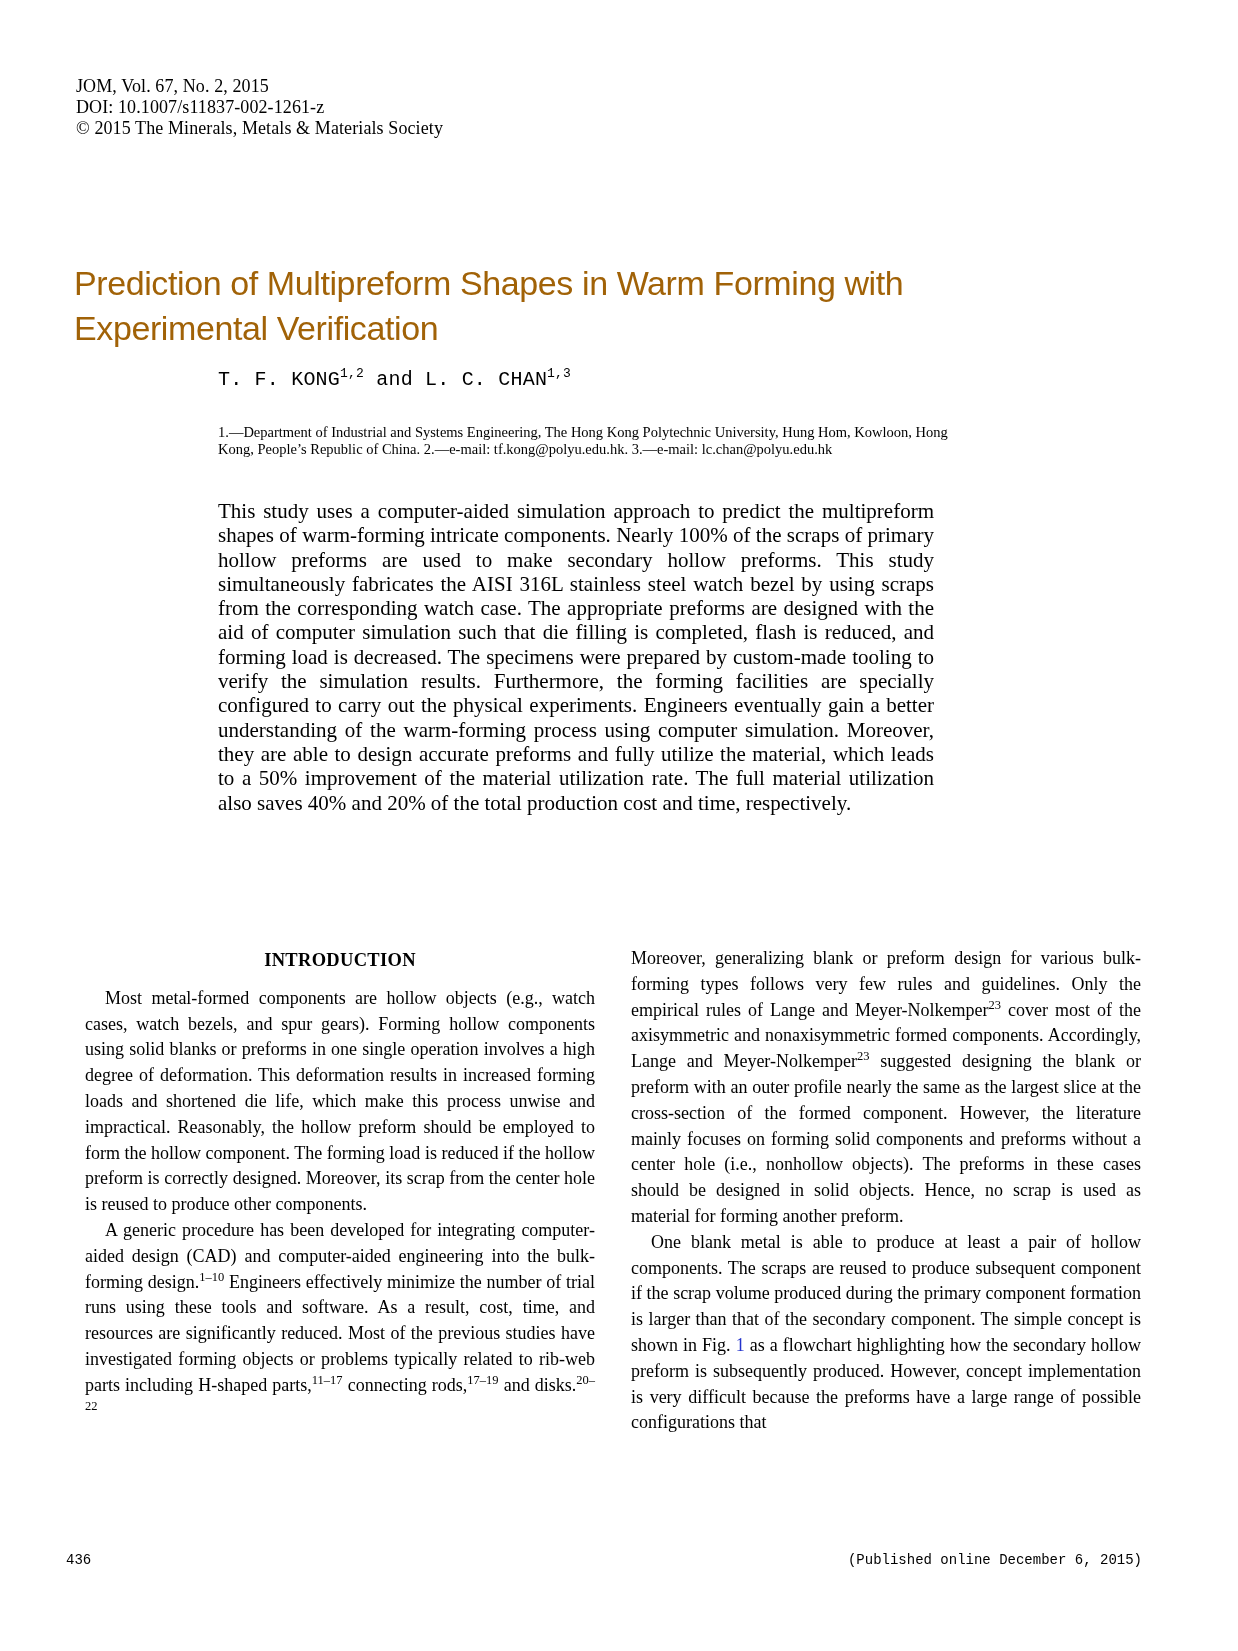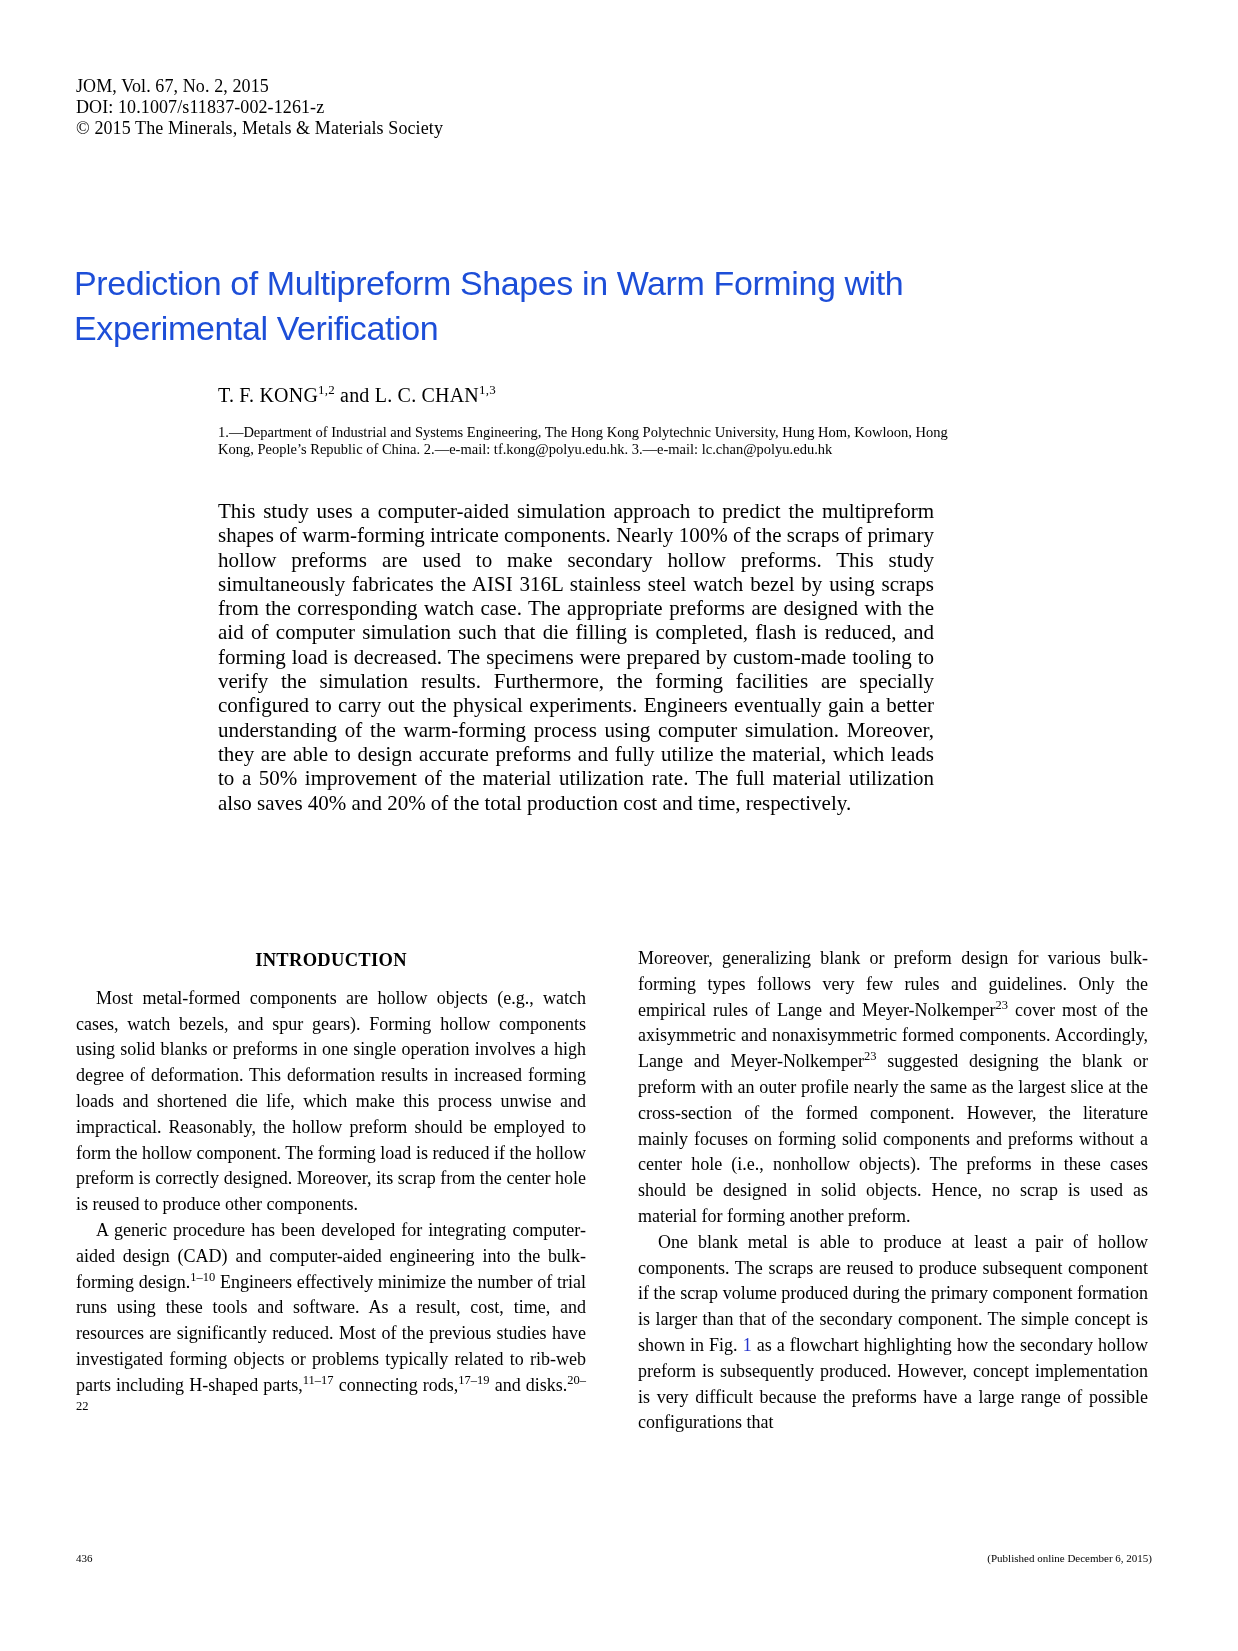--- a/index.html
+++ b/index.html
@@ -26,28 +26,29 @@
   .paper-title {
     position: absolute;
     left: 74px;
     top: 238px;
     width: 880px;
     font-family: "Liberation Sans", sans-serif;
     font-weight: 400;
     font-size: 34px;
     line-height: 45px;
     letter-spacing: -0.4px;
-    color: #1d4ed8;
+    color: #a16207;
   }
   .authors-line {
     position: absolute;
     left: 218px;
-    top: 384px;
+    top: 368px;
     font-size: 20px;
     letter-spacing: 0.2px;
+    font-family: Liberation Mono, monospace;
   }
   .authors-line sup {
     font-size: 13px;
     line-height: 0;
   }
   .affiliations {
     position: absolute;
     left: 218px;
     top: 424px;
     width: 737px;
@@ -59,25 +60,25 @@
     position: absolute;
     left: 218px;
     top: 499px;
     width: 716px;
     font-size: 21px;
     line-height: 24.3px;
     text-align: justify;
   }
   .columns {
     position: absolute;
-    left: 76px;
+    left: 85px;
     top: 946px;
     width: 1076px;
     display: flex;
-    gap: 52px;
+    gap: 36px;
   }
   .col {
     width: 510px;
     font-size: 18px;
     line-height: 25.8px;
     text-align: justify;
   }
   .section-heading {
     text-align: center;
     font-weight: bold;
@@ -94,26 +95,27 @@
   sup.ref {
     color: #000000;
     font-size: 12.5px;
     line-height: 0;
   }
   .figref {
     color: #2433cc;
   }
   .footer {
     position: absolute;
-    left: 76px;
+    left: 66px;
     top: 1552px;
     width: 1076px;
     display: flex;
     justify-content: space-between;
-    font-size: 11px;
+    font-size: 14px;
+    font-family: Liberation Mono, monospace;
   }
 </style>
 </head>
 <body>
 
 <div class="header-block">
   <div>JOM, Vol. 67, No. 2, 2015</div>
   <div>DOI: 10.1007/s11837-002-1261-z</div>
   <div>© 2015 The Minerals, Metals &amp; Materials Society</div>
 </div>

